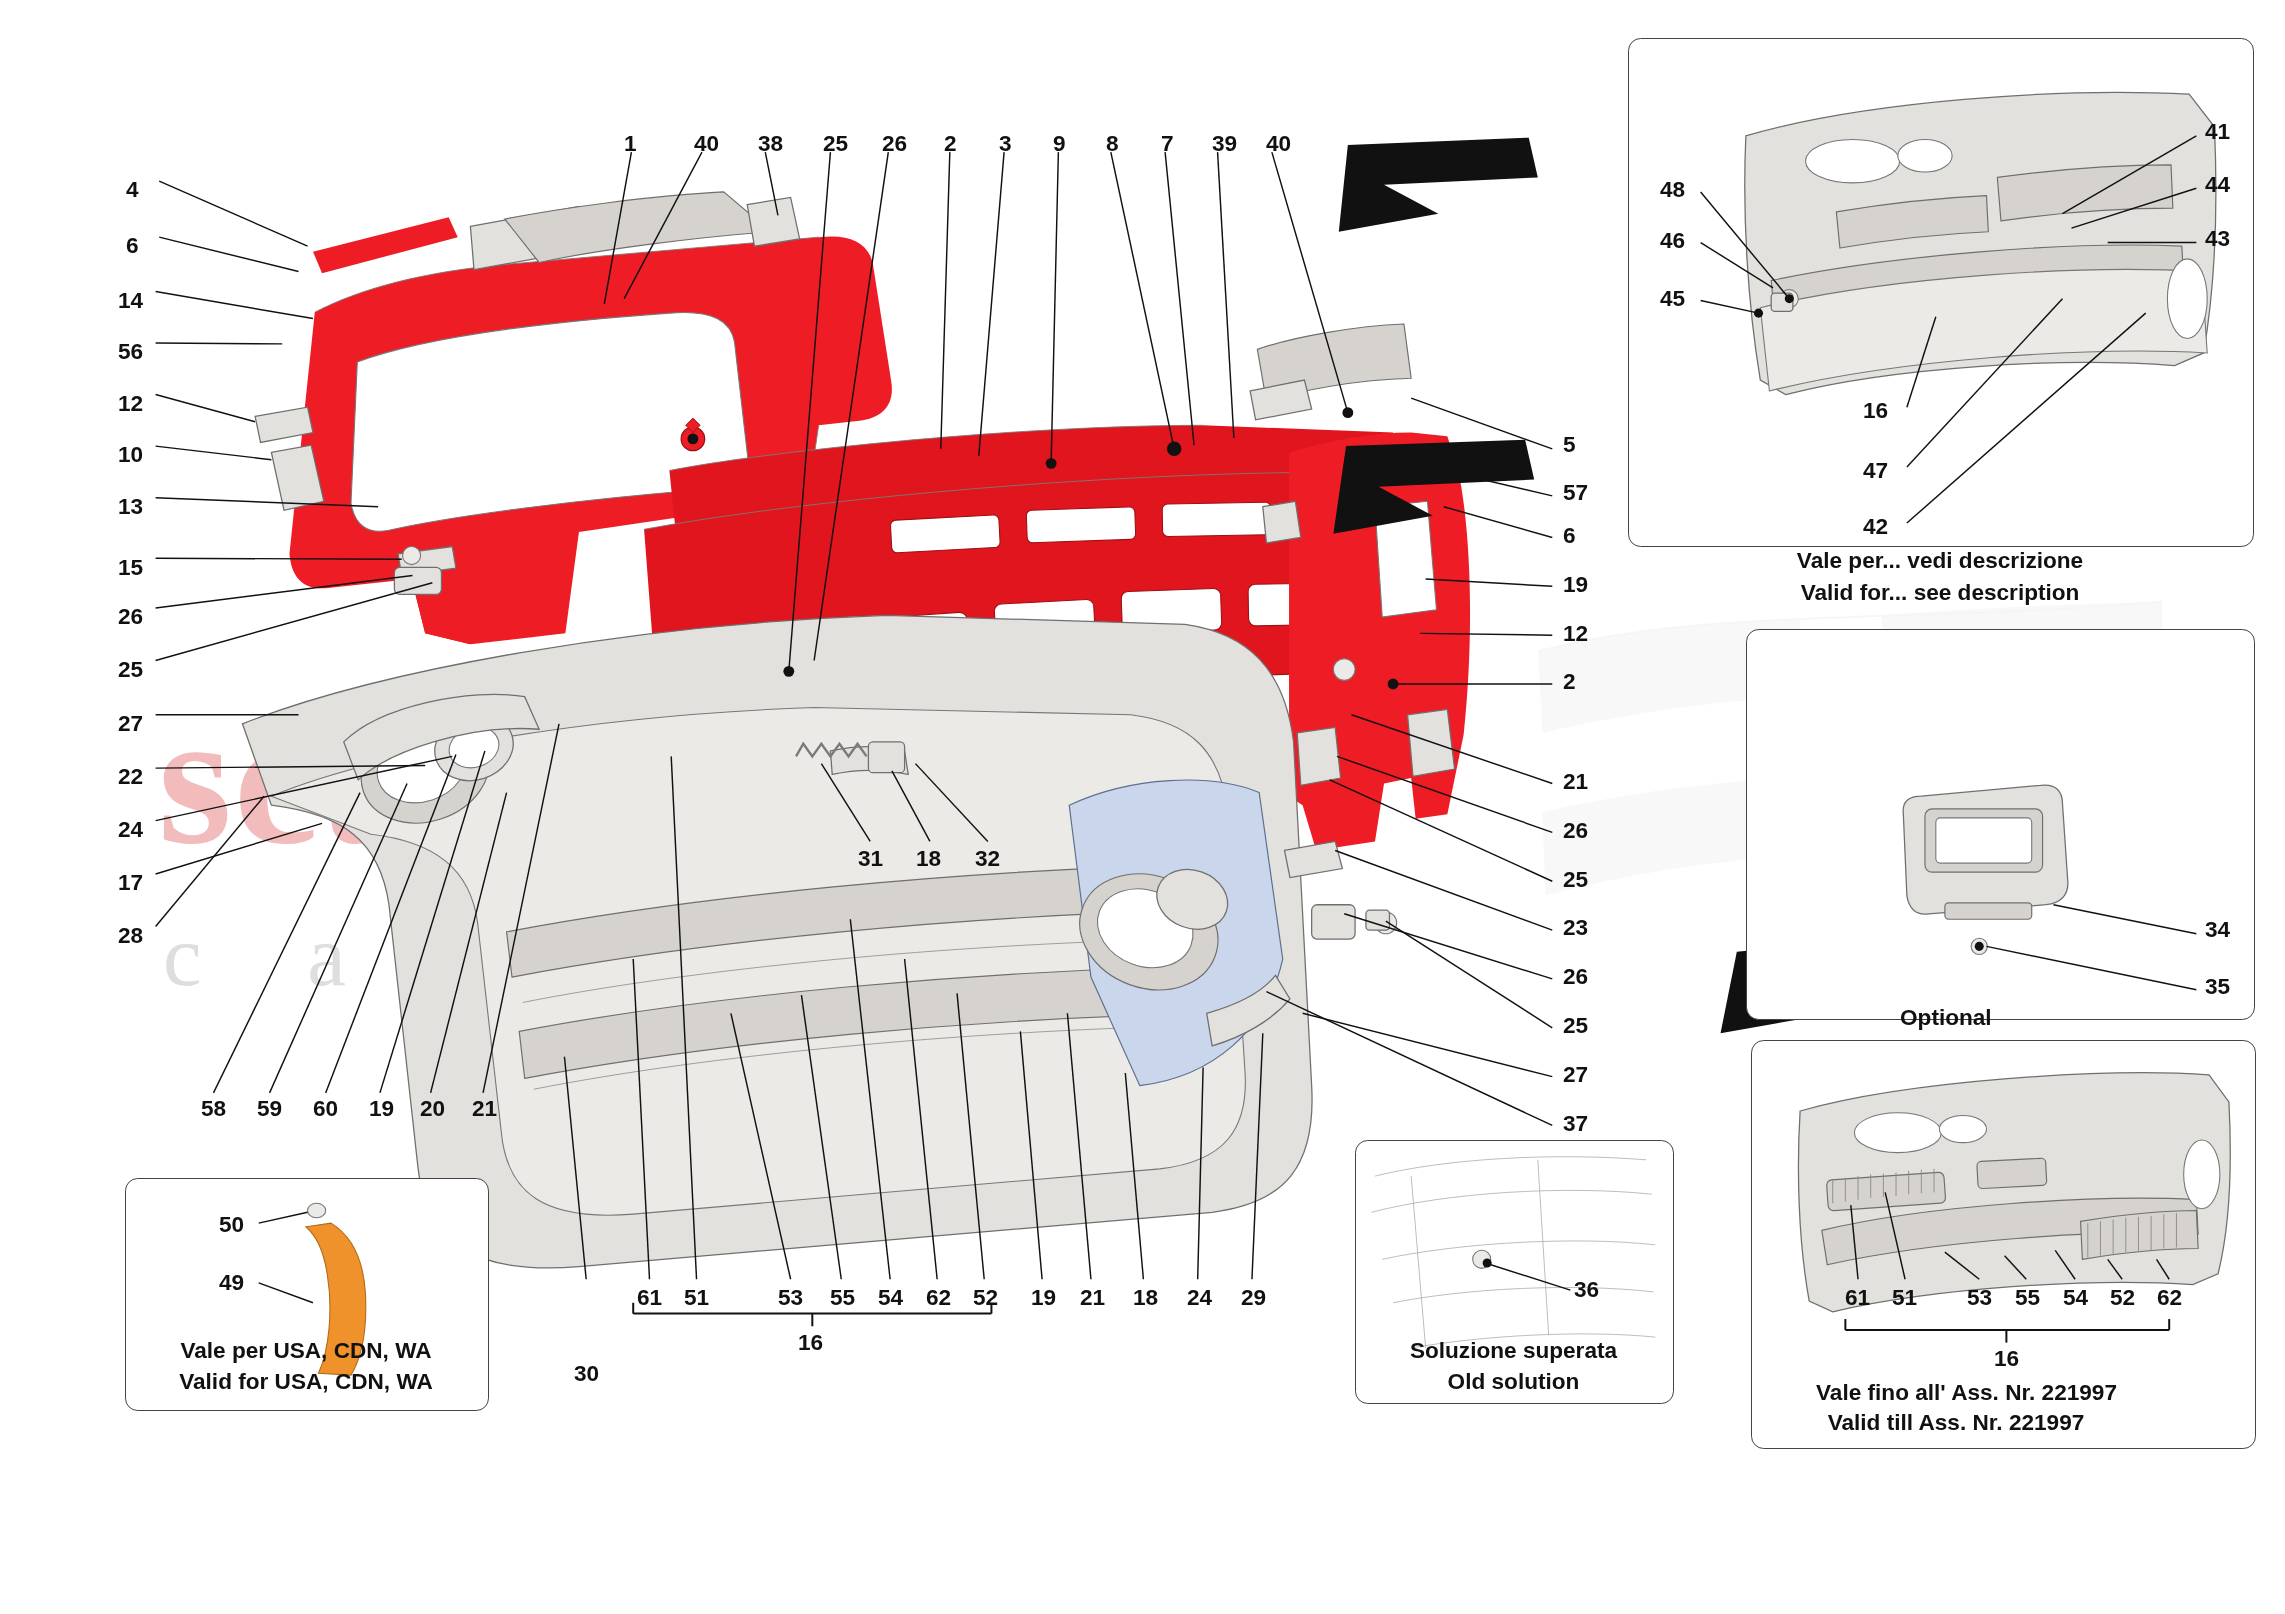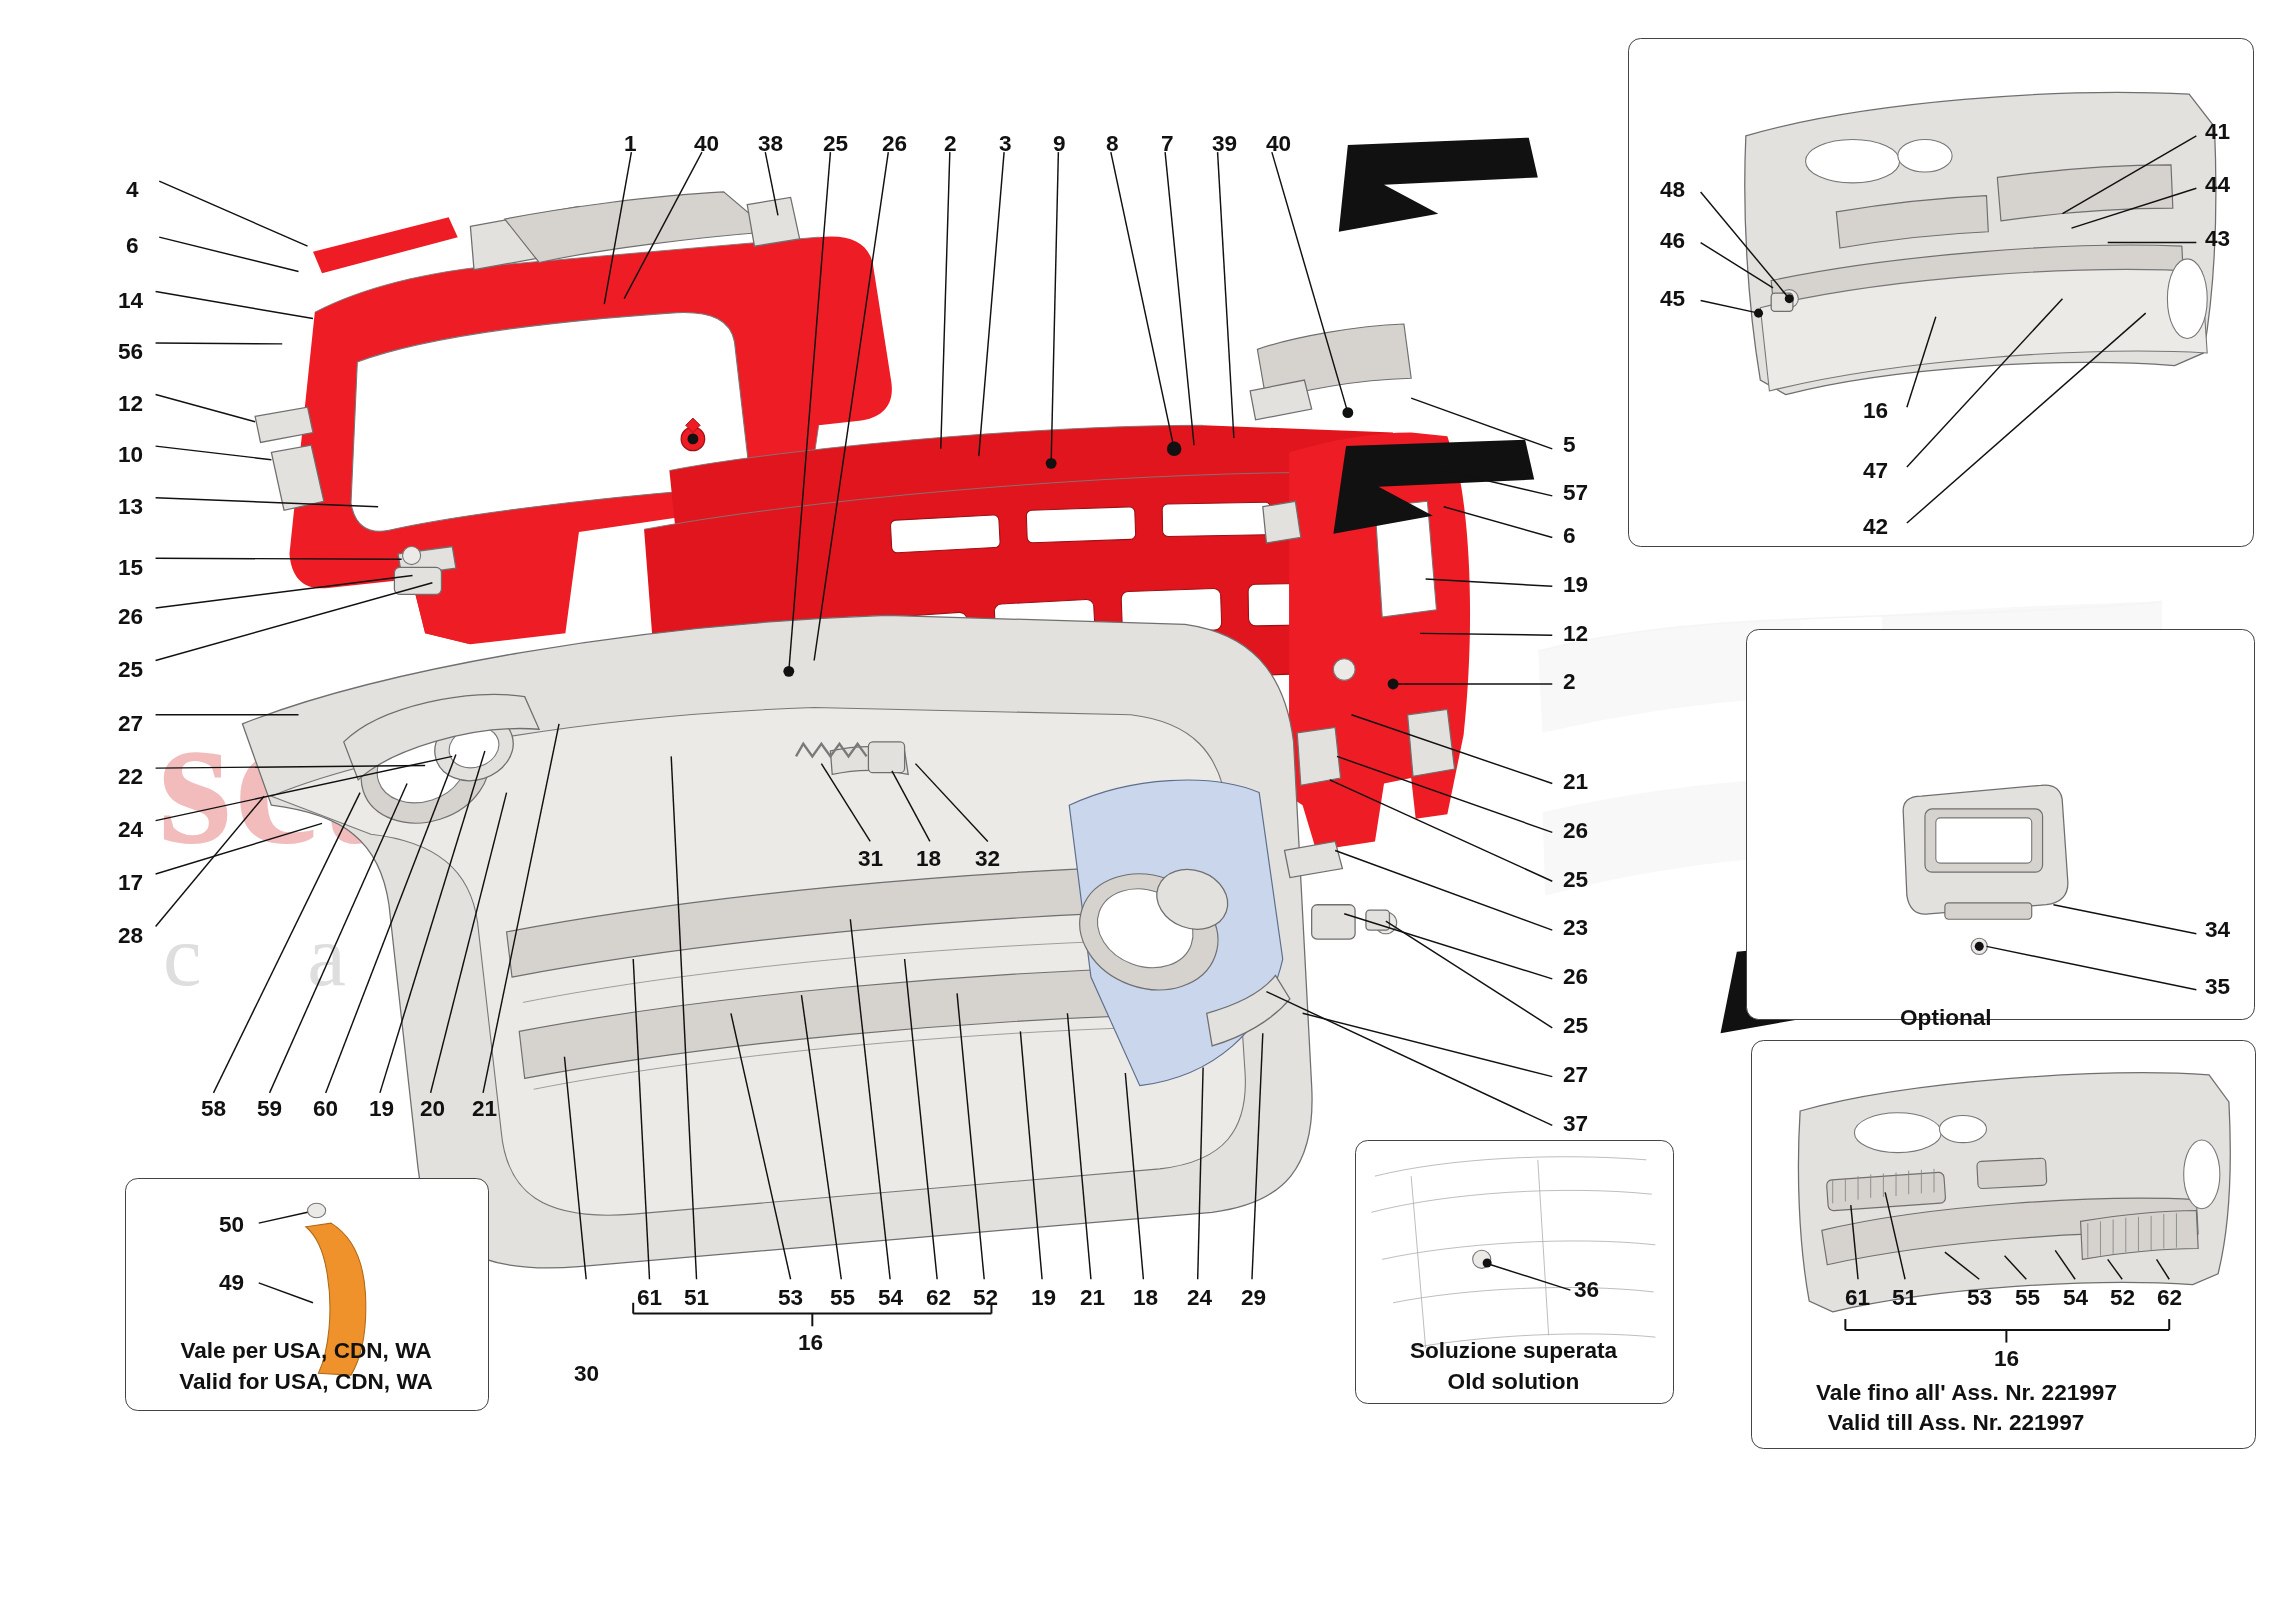--- a/index.html
+++ b/index.html
@@ -408,20 +408,22 @@
   </svg>
   <div class="lbl" style="left:1660px;top:177px">48</div>
   <div class="lbl" style="left:1660px;top:228px">46</div>
   <div class="lbl" style="left:1660px;top:286px">45</div>
   <div class="lbl" style="left:2205px;top:119px">41</div>
   <div class="lbl" style="left:2205px;top:172px">44</div>
   <div class="lbl" style="left:2205px;top:226px">43</div>
   <div class="lbl" style="left:1863px;top:398px">16</div>
   <div class="lbl" style="left:1863px;top:458px">47</div>
   <div class="lbl" style="left:1863px;top:514px">42</div>
+  <div class="cap" style="left:1655px;top:547px;width:570px">Vale per... vedi descrizione</div>
+  <div class="cap" style="left:1655px;top:579px;width:570px">Valid for... see description</div>
 
   <div class="box" style="left:1746px;top:629px;width:507px;height:389px;"></div>
   <svg class="layer" viewBox="0 0 2526 1785">
     <g>
       <path class="gry" d="M2124,880 L2256,868 C2272,866 2280,874 2280,888 L2286,976
         C2286,990 2278,998 2262,1000 L2132,1010 C2118,1012 2110,1004 2108,990 L2104,898
         C2103,886 2110,880 2124,880 Z"></path>
       <rect class="gry2" x="2128" y="894" width="130" height="70" rx="8"></rect>
       <rect class="wht" x="2140" y="904" width="106" height="50" rx="5"></rect>
       <rect class="gry2" x="2150" y="998" width="96" height="18" rx="4"></rect>

